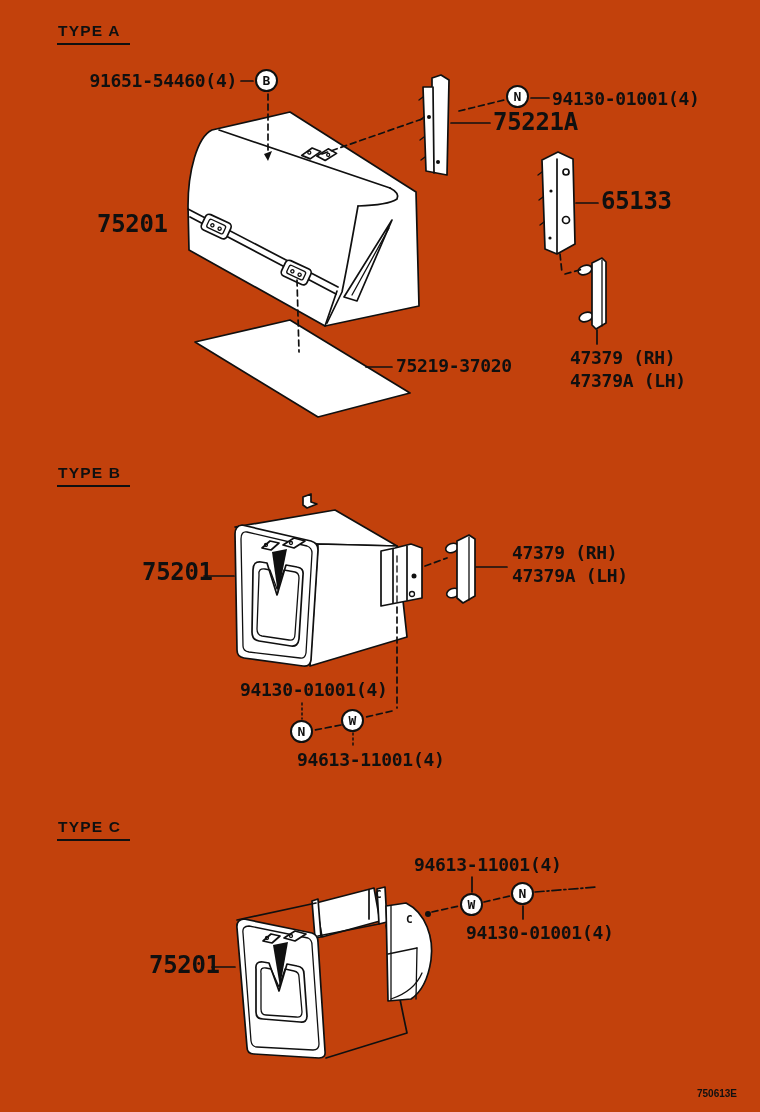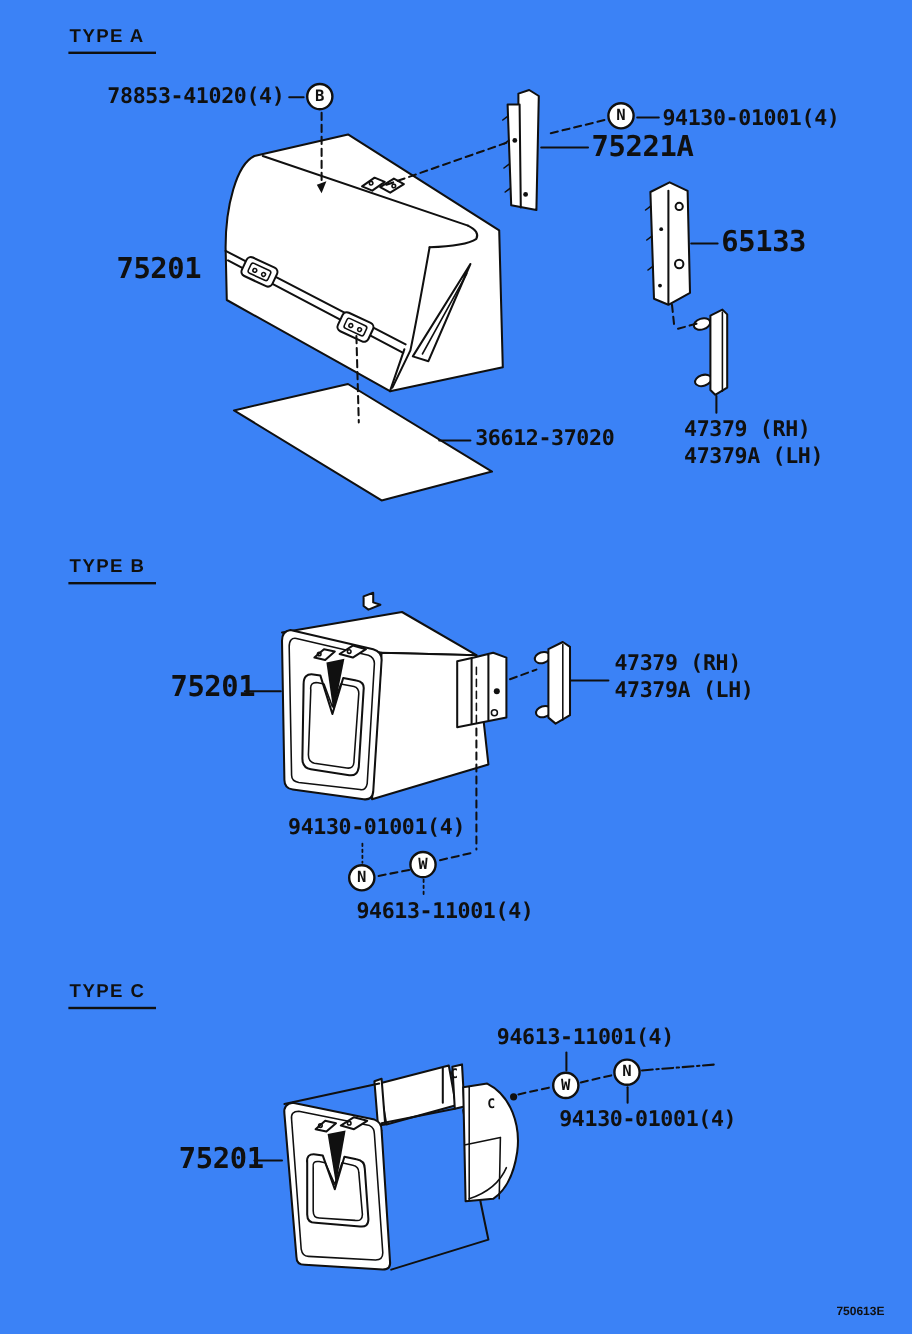--- a/index.html
+++ b/index.html
@@ -1,16 +1,16 @@
 <!DOCTYPE html>
 <html><head>
 <meta charset="utf-8">
 <style>
   html,body{margin:0;padding:0;background:#fff;}
-  .canvas{position:relative;width:760px;height:1112px;background:#3b82f6;overflow:hidden;
+  .canvas{position:relative;width:760px;height:1112px;background:#c2410c;overflow:hidden;
           font-family:"DejaVu Sans Mono",monospace;color:#101010;}
   svg{position:absolute;left:0;top:0;}
   svg path,svg line,svg circle,svg ellipse,svg rect{stroke:#101010;stroke-width:1.7;fill:none;
           stroke-linejoin:round;stroke-linecap:round;}
   svg .fw{fill:#ffffff;}
   svg .fd{fill:#101010;stroke:none;}
   svg .thin{stroke-width:1.3;}
   svg .dash{stroke-dasharray:6 4;}
   svg .dashdot{stroke-dasharray:9 3 2 3;}
   svg .dot{stroke-dasharray:2 3;stroke-width:1.5;}
@@ -183,36 +183,36 @@
       <line x1="212" y1="967" x2="235" y2="967"></line>
       <line class="dash" x1="432" y1="912" x2="459" y2="906"></line>
       <line class="dash" x1="484" y1="902" x2="510" y2="896"></line>
       <line class="dashdot" x1="535" y1="892" x2="597" y2="887"></line>
       <line x1="472" y1="877" x2="472" y2="892"></line>
       <line x1="523" y1="906" x2="523" y2="919"></line>
     </g>
   </svg>
 
   <div class="sec-title" style="left:57px;top:22px">TYPE A</div>
-  <div class="lbl" style="right:523px;top:70px">78853-41020(4)</div>
+  <div class="lbl" style="right:523px;top:70px">91651-54460(4)</div>
   <div class="marker" style="left:255px;top:69px">
     <span>B</span>
   </div>
   <div class="marker" style="left:506px;top:85px">
     <span>N</span>
   </div>
   <div class="lbl" style="left:552px;top:88px">94130-01001(4)</div>
   <div class="lbl big" style="left:493px;top:112px">75221A</div>
   <div class="lbl big" style="left:97px;top:214px">75201</div>
   <div class="lbl big" style="left:601px;top:191px">65133</div>
   <div class="lbl two" style="left:570px;top:346px">
     <div>47379 (RH)</div>
     <div>47379A (LH)</div>
   </div>
-  <div class="lbl" style="left:396px;top:355px">36612-37020</div>
+  <div class="lbl" style="left:396px;top:355px">75219-37020</div>
 
   <div class="sec-title" style="left:57px;top:464px">TYPE B</div>
   <div class="lbl big" style="left:142px;top:562px">75201</div>
   <div class="lbl two" style="left:512px;top:541px">
     <div>47379 (RH)</div>
     <div>47379A (LH)</div>
   </div>
   <div class="lbl" style="left:240px;top:679px">94130-01001(4)</div>
   <div class="marker" style="left:290px;top:720px">
     <span>N</span>

